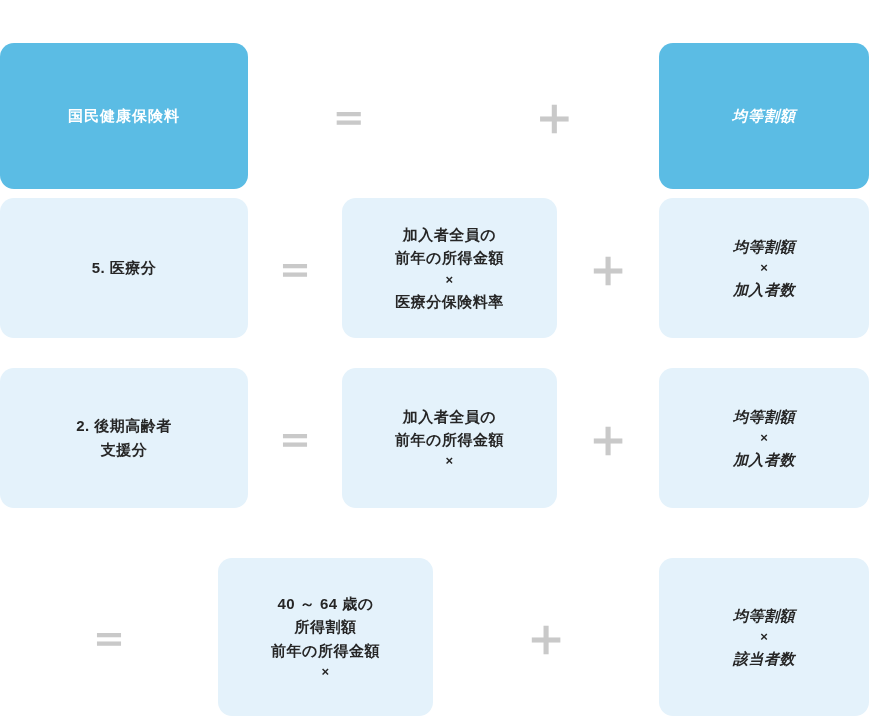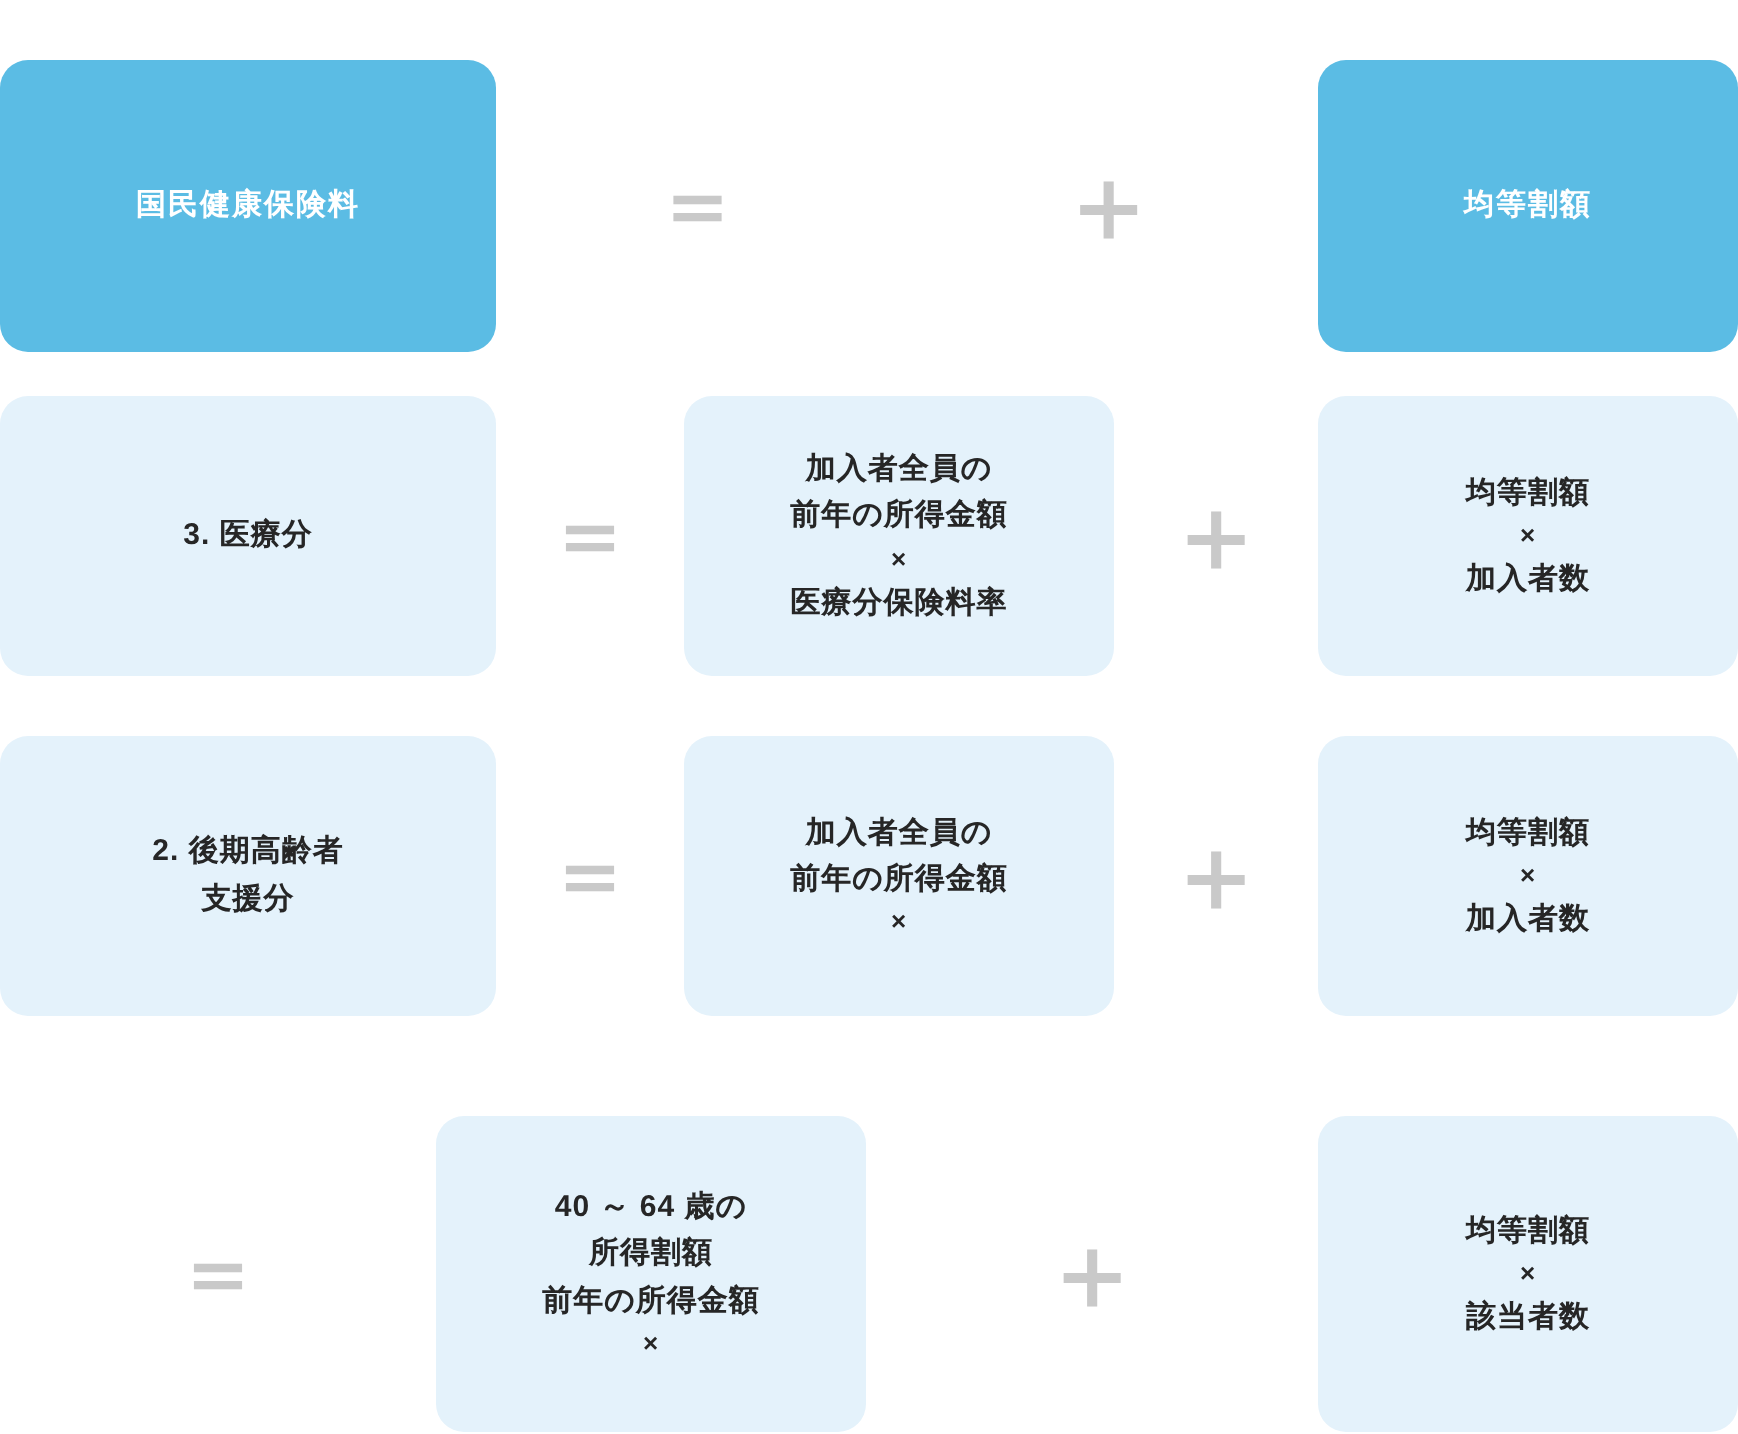--- a/index.html
+++ b/index.html
@@ -33,21 +33,21 @@
     white-space: nowrap;
   }
   .row {
     position: absolute;
     left: 0;
     width: 869px;
     display: flex;
     flex-direction: row;
     align-items: center;
   }
-  .row-1 { top: 30px;  height: 146px; }
+  .row-1 { top: 43px;  height: 146px; }
   .row-2 { top: 198px; height: 140px; }
   .row-3 { top: 368px; height: 140px; }
   .row-4 { top: 558px; height: 158px; }
 
   .cell-label {
     width: 248px;
     flex: 0 0 248px;
     height: 100%;
     border-radius: 14px;
     display: flex;
@@ -70,20 +70,21 @@
   .cell-percapita {
     width: 210px;
     flex: 0 0 210px;
     height: 100%;
     border-radius: 14px;
     display: flex;
     align-items: center;
     justify-content: center;
     text-align: center;
     box-sizing: border-box;
+    font-style: italic;
   }
   .op {
     flex: 1 1 auto;
     height: 100%;
     display: flex;
     align-items: center;
     justify-content: center;
     color: #c9c9c9;
     font-weight: bold;
     line-height: 1;
@@ -142,21 +143,21 @@
     <div class="cell-percapita blue-solid">
       <div class="txt-header">
         <span class="nowrap-line">均等割額</span>
       </div>
     </div>
   </div>
 
   <div class="row row-2">
     <div class="cell-label blue-light">
       <div class="txt-label">
-        <span class="nowrap-line">3. 医療分</span>
+        <span class="nowrap-line">5. 医療分</span>
       </div>
     </div>
     <div class="op op-equals">＝</div>
     <div class="cell-income blue-light">
       <div class="txt">
         <span class="nowrap-line">加入者全員の</span>
         <span class="nowrap-line">前年の所得金額</span>
         <span class="nowrap-line txt-small-mul">×</span>
         <span class="nowrap-line">医療分保険料率</span>
       </div>

